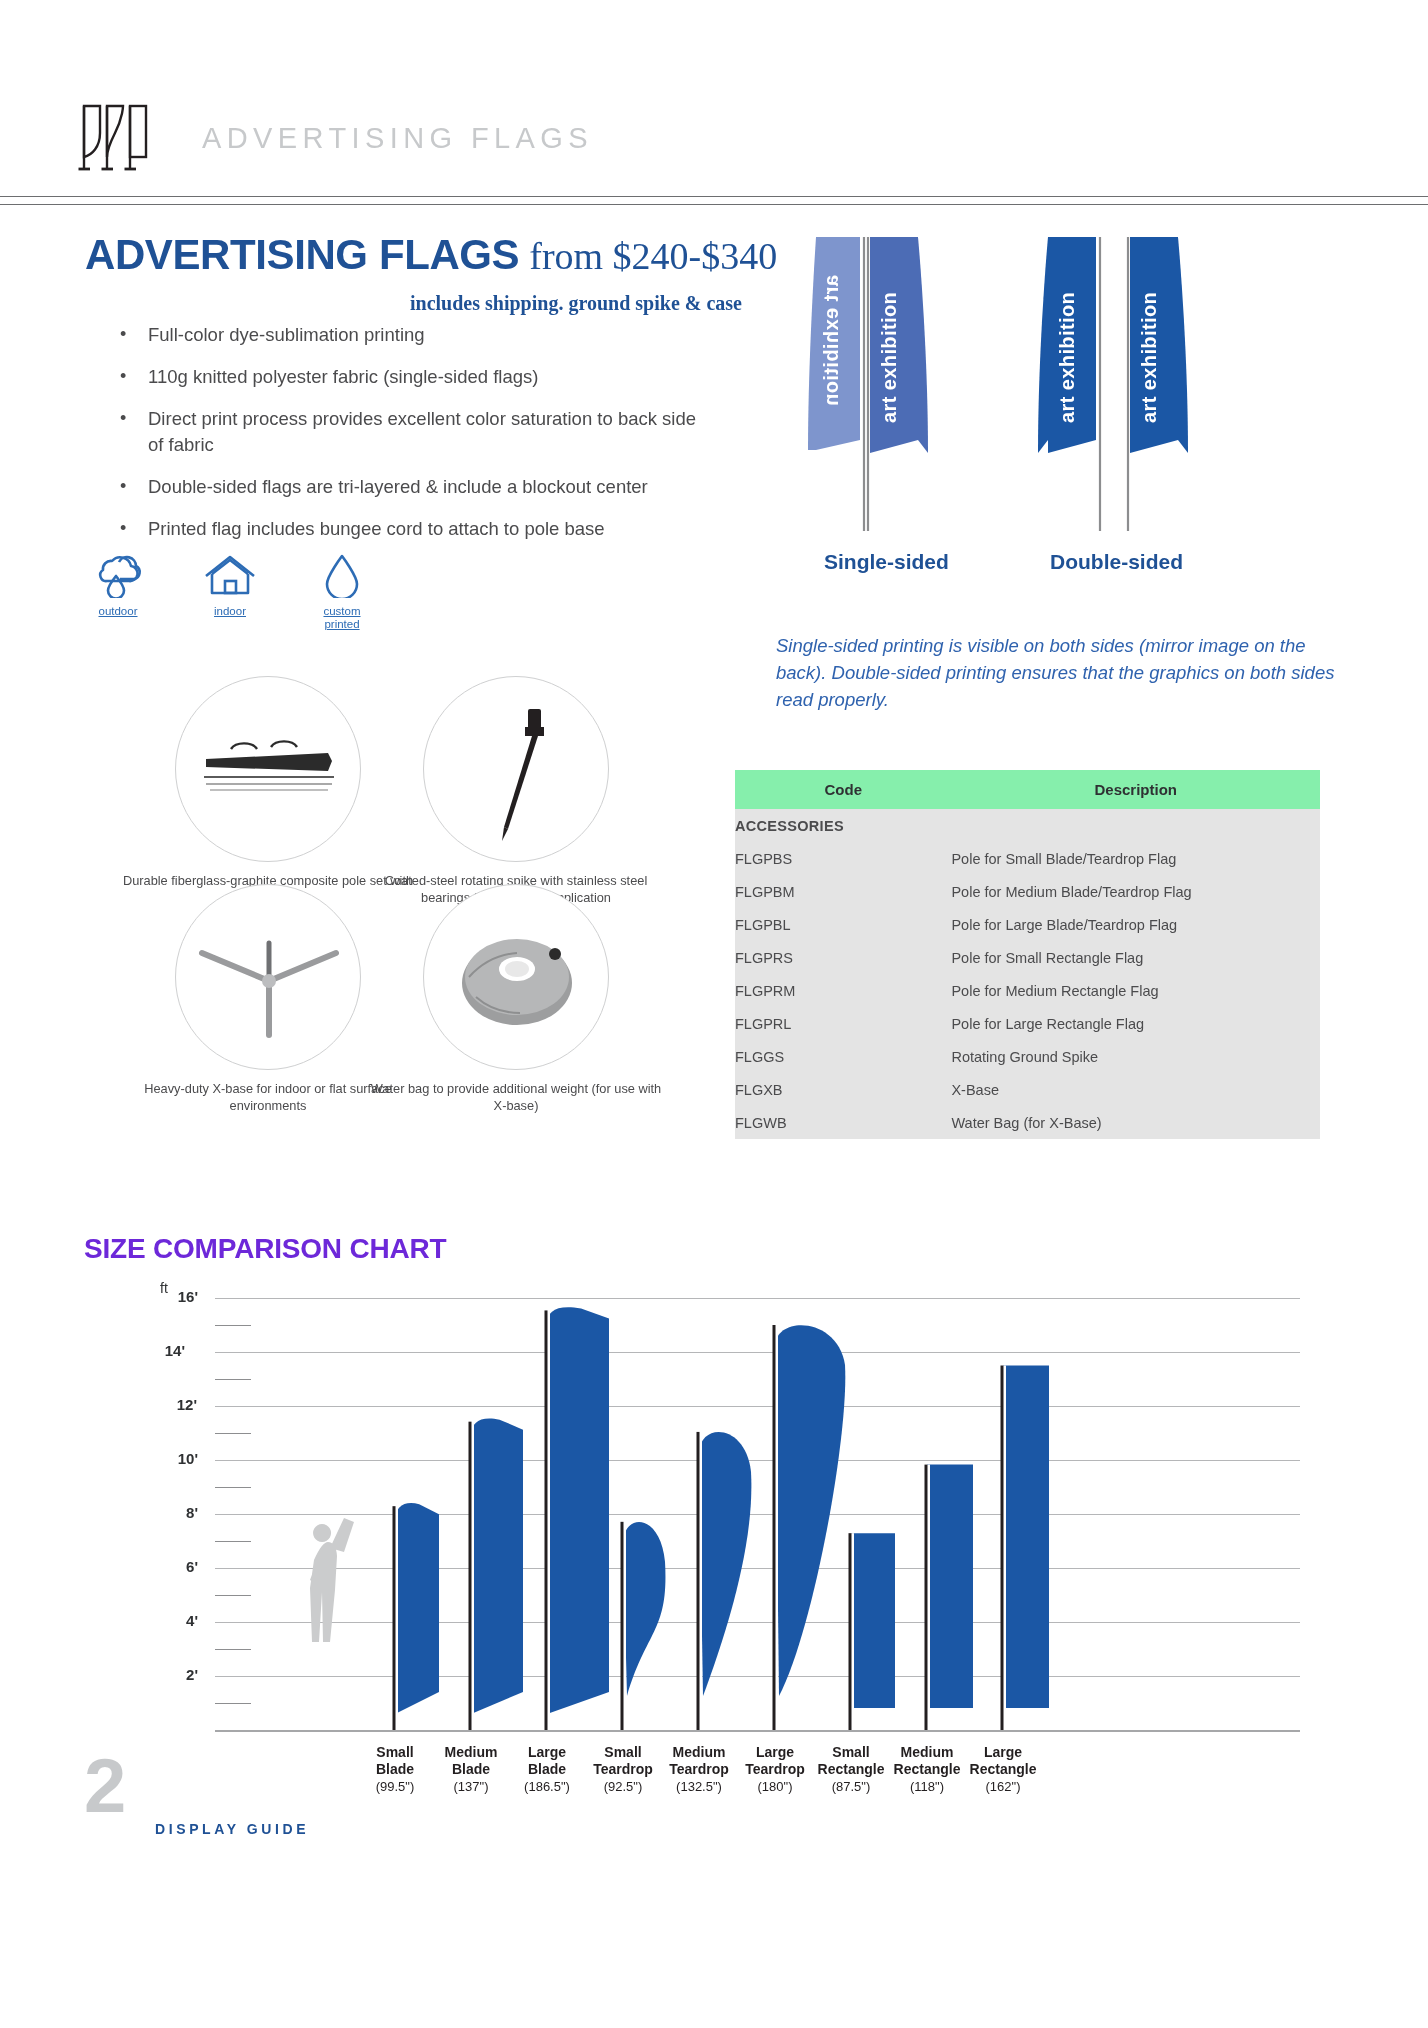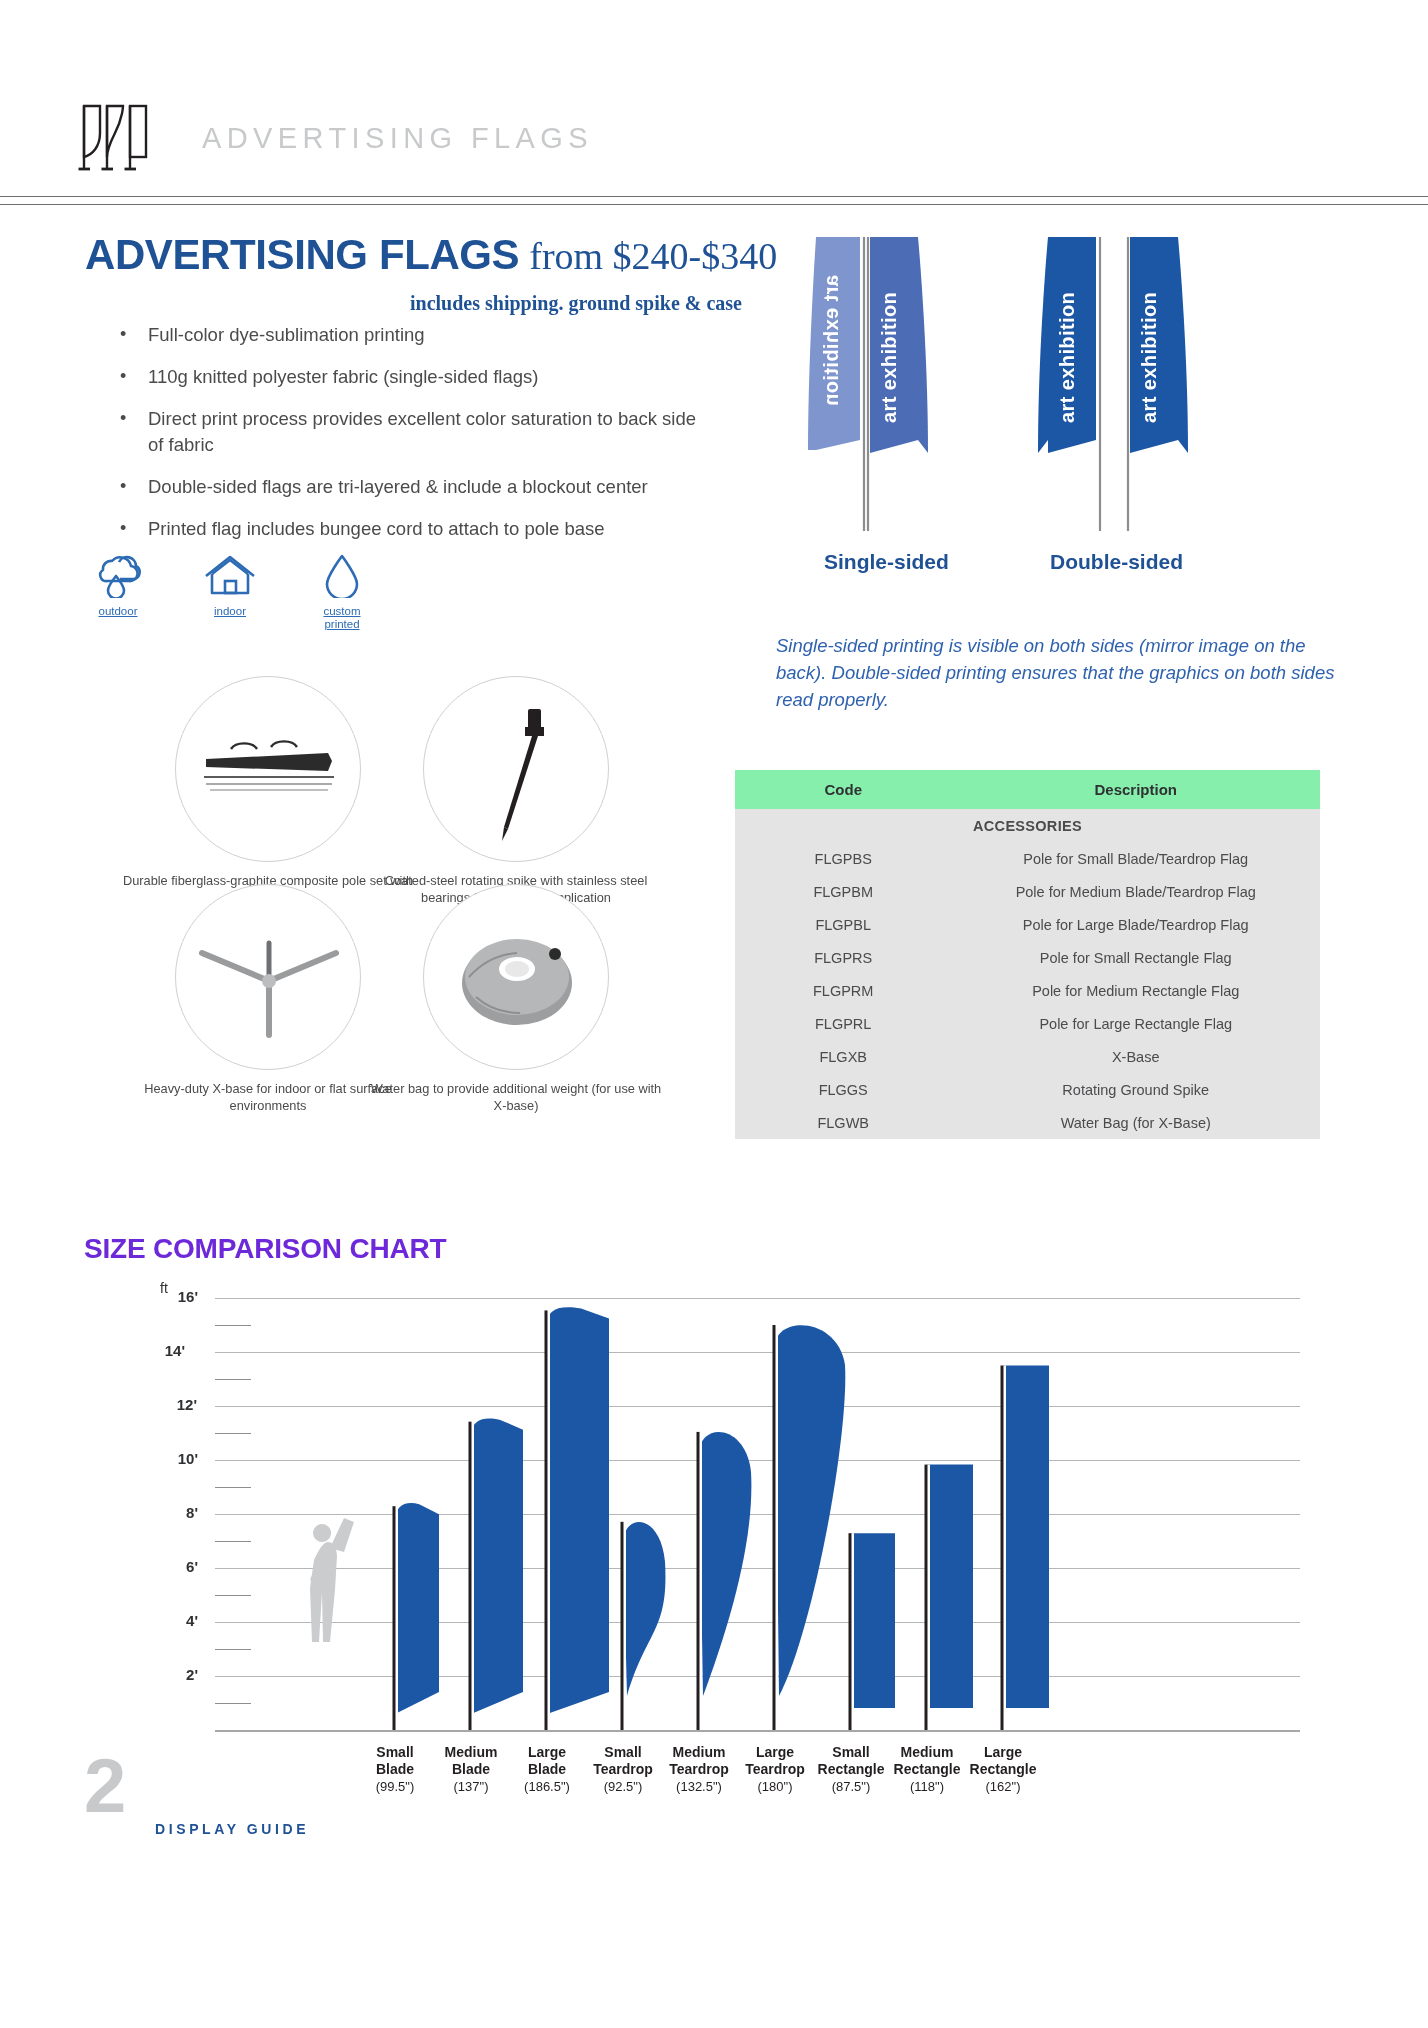--- a/index.html
+++ b/index.html
@@ -96,21 +96,21 @@
   }
   .acc-table th {
     background: #86efac; color: #2f3133; font-size: 15px; font-weight: bold;
     padding: 11px 0; text-align: center;
   }
   .acc-section td {
     background: #a9a9a9; color: #ffffff; font-weight: bold; font-size: 14.5px;
     text-align: center; padding: 7px 0; letter-spacing: 0.3px;
   }
   .acc-table td {
-    background: #e4e4e4; color: #4b4b4d; padding: 8.5px 0; text-align: center;
+    background: #e4e4e4; color: #4b4b4d; padding: 8.5px 0; text-align: left;
   }
   .acc-table .col-code { width: 37%; }
 
   
   .chart-title {
     position: absolute; left: 84px; top: 1233px;
     font-size: 28px; font-weight: bold; color: #6d28d9; letter-spacing: -0.2px;
   }
   .chart-area { position: absolute; left: 84px; top: 1280px; width: 1220px; height: 530px; }
   .yunit { position: absolute; left: 76px; top: 0px; font-size: 14px; font-weight: normal; color: #2f3133; }
@@ -313,26 +313,26 @@
     </tr>
     <tr>
       <td>FLGPRM</td>
       <td>Pole for Medium Rectangle Flag</td>
     </tr>
     <tr>
       <td>FLGPRL</td>
       <td>Pole for Large Rectangle Flag</td>
     </tr>
     <tr>
+      <td>FLGGS</td>
+      <td>Rotating Ground Spike</td>
+    </tr>
+    <tr>
       <td>FLGXB</td>
       <td>X-Base</td>
-    </tr>
-    <tr>
-      <td>FLGGS</td>
-      <td>Rotating Ground Spike</td>
     </tr>
     <tr>
       <td>FLGWB</td>
       <td>Water Bag (for X-Base)</td>
     </tr>
   </tbody>
 </table>
 
 <div class="chart-title">SIZE COMPARISON CHART</div>
 

